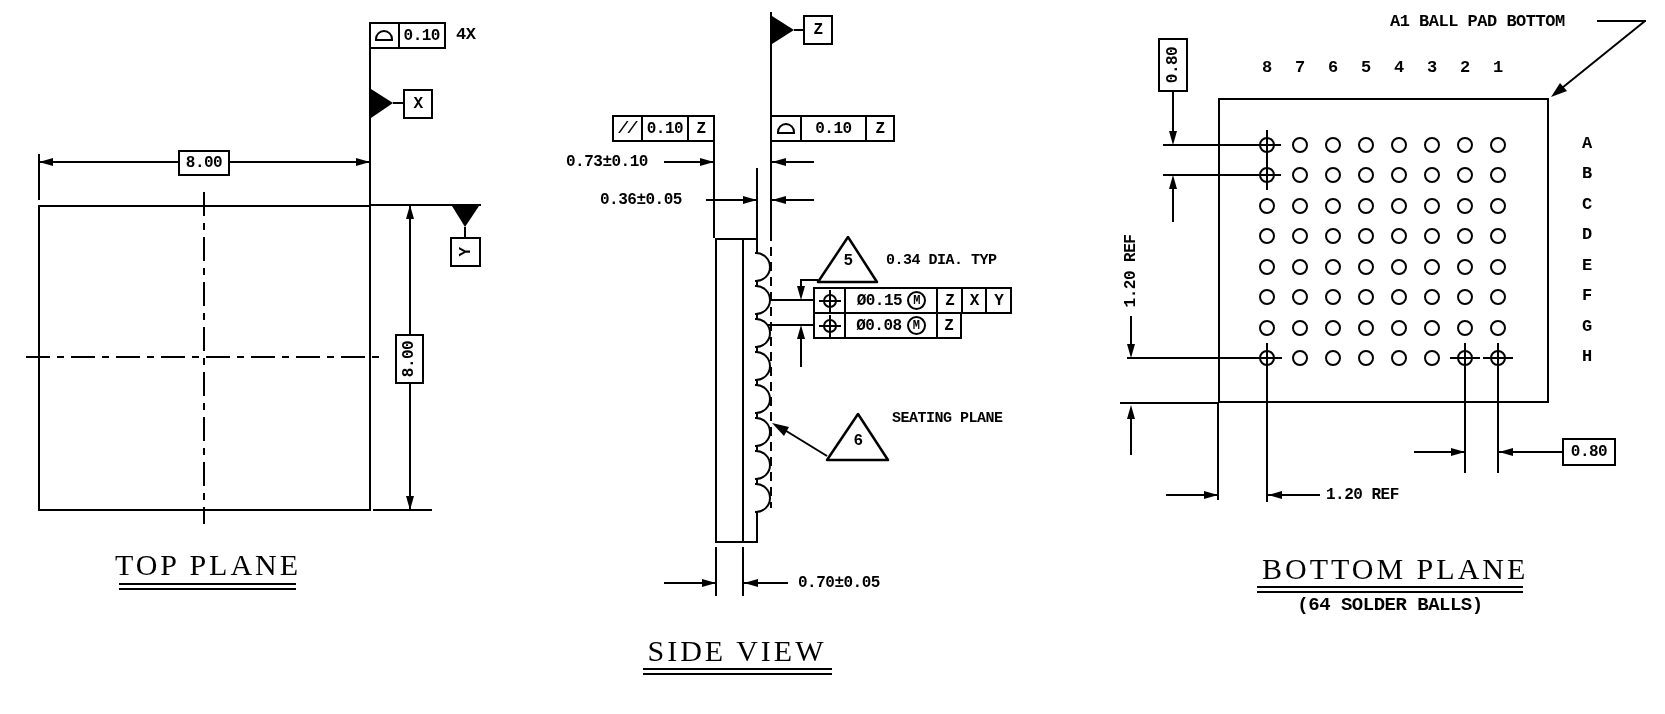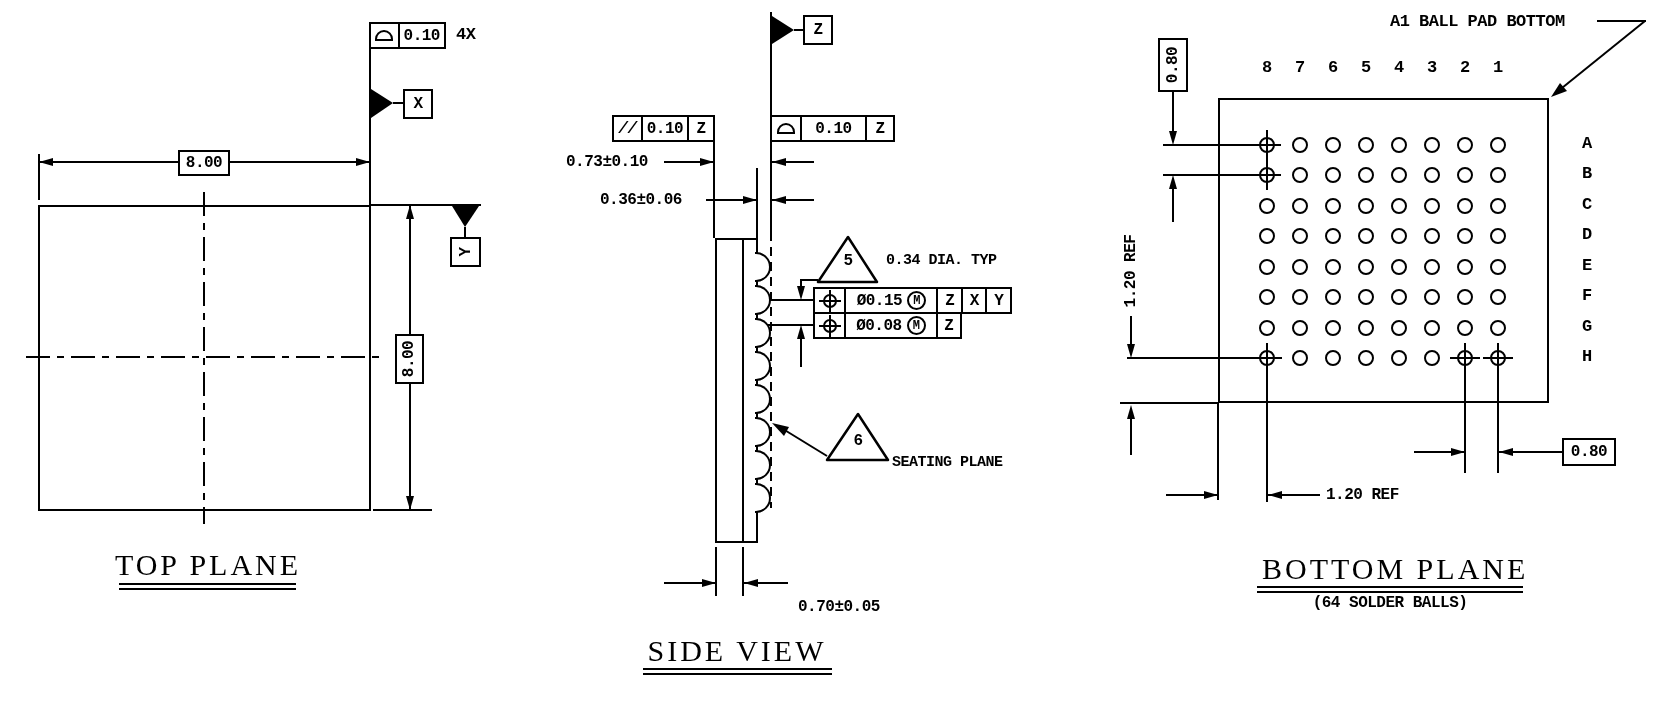--- a/index.html
+++ b/index.html
@@ -160,21 +160,21 @@
     </div>
 
     <div class="vl" style="left:713px;top:142px;height:96px;"></div>
     <div class="txt" style="left:566px;top:153px;">0.73±0.10</div>
     <div class="hl" style="left:664px;top:161px;width:50px;"></div>
     <div class="ar ar-r" style="left:700px;top:158px;"></div>
     <div class="hl" style="left:772px;top:161px;width:42px;"></div>
     <div class="ar ar-l" style="left:772px;top:158px;"></div>
 
     <div class="vl" style="left:756px;top:168px;height:70px;"></div>
-    <div class="txt" style="left:600px;top:191px;">0.36±0.06</div>
+    <div class="txt" style="left:600px;top:191px;">0.36±0.05</div>
     <div class="hl" style="left:706px;top:199px;width:51px;"></div>
     <div class="ar ar-r" style="left:743px;top:196px;"></div>
     <div class="hl" style="left:772px;top:199px;width:42px;"></div>
     <div class="ar ar-l" style="left:772px;top:196px;"></div>
 
     <div class="txt ctr" style="left:828px;top:252px;width:40px;">5</div>
     <div class="txt" style="left:886px;top:252px;font-size:15px;">0.34 DIA. TYP</div>
     <div class="vl" style="left:800px;top:282px;height:8px;"></div>
     <div class="ar ar-d" style="left:797px;top:286px;"></div>
     <div class="vl" style="left:800px;top:339px;height:28px;"></div>
@@ -207,29 +207,29 @@
           </span>
       </span>
       <span class="cell" style="width:94px;">
         <span>Ø0.08</span>
         <span class="circ-m">M</span>
       </span>
       <span class="cell" style="width:25px;">Z</span>
     </div>
 
     <div class="txt ctr" style="left:838px;top:432px;width:40px;">6</div>
-    <div class="txt" style="left:892px;top:454px;font-size:15px;">SEATING PLANE</div>
+    <div class="txt" style="left:892px;top:410px;font-size:15px;">SEATING PLANE</div>
 
     <div class="vl" style="left:715px;top:547px;height:49px;"></div>
     <div class="vl" style="left:742px;top:547px;height:49px;"></div>
     <div class="hl" style="left:664px;top:582px;width:52px;"></div>
     <div class="ar ar-r" style="left:702px;top:579px;"></div>
     <div class="hl" style="left:744px;top:582px;width:44px;"></div>
     <div class="ar ar-l" style="left:744px;top:579px;"></div>
-    <div class="txt" style="left:798px;top:574px;margin-top:24px;">0.70±0.05</div>
+    <div class="txt" style="left:798px;top:574px;">0.70±0.05</div>
 
     <div class="title" style="left:627px;top:634px;width:220px;">SIDE VIEW</div>
     <div class="u2" style="left:643px;top:668px;width:189px;"></div>
   </div>
 
   <div>
     <div class="rect" style="left:1218px;top:98px;width:331px;height:305px;"></div>
     <div id="ball-grid">
         <div class="glabel" style="left: 1256px; top: 58px;">8</div>
         <div class="glabel" style="left: 1289px; top: 58px;">7</div>
@@ -351,16 +351,16 @@
     <div class="hl" style="left:1414px;top:451px;width:51px;"></div>
     <div class="ar ar-r" style="left:1451px;top:448px;"></div>
     <div class="ar ar-l" style="left:1499px;top:448px;"></div>
     <div class="hl" style="left:1499px;top:451px;width:63px;"></div>
     <div class="box" style="left:1562px;top:438px;width:54px;height:28px;">
       <span>0.80</span>
     </div>
 
     <div class="title" style="left:1262px;top:552px;width:256px;">BOTTOM PLANE</div>
     <div class="u2" style="left:1257px;top:586px;width:266px;"></div>
-    <div class="txt ctr" style="left:1262px;top:594px;width:256px;font-size:16px;">(64 SOLDER BALLS)</div>
+    <div class="txt ctr" style="left:1262px;top:594px;width:256px;font-size:19px;">(64 SOLDER BALLS)</div>
   </div>
 
 </div>
 
 </body></html>

